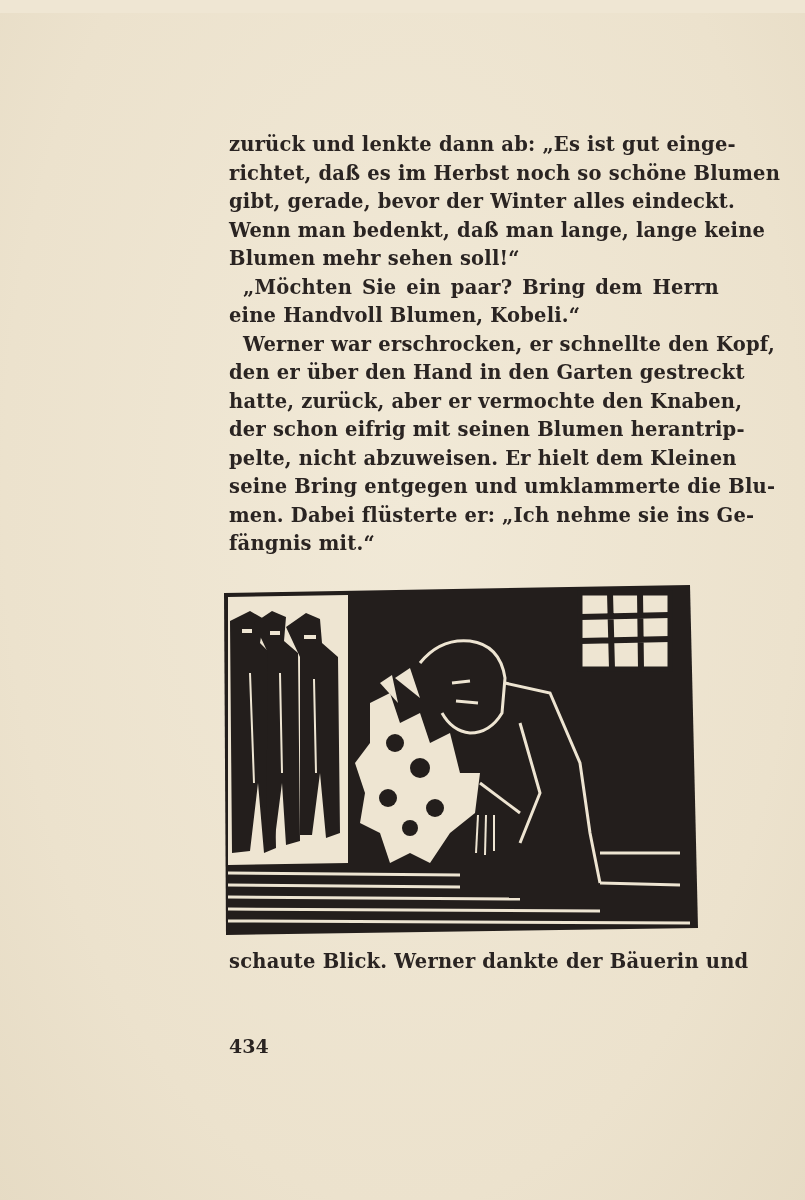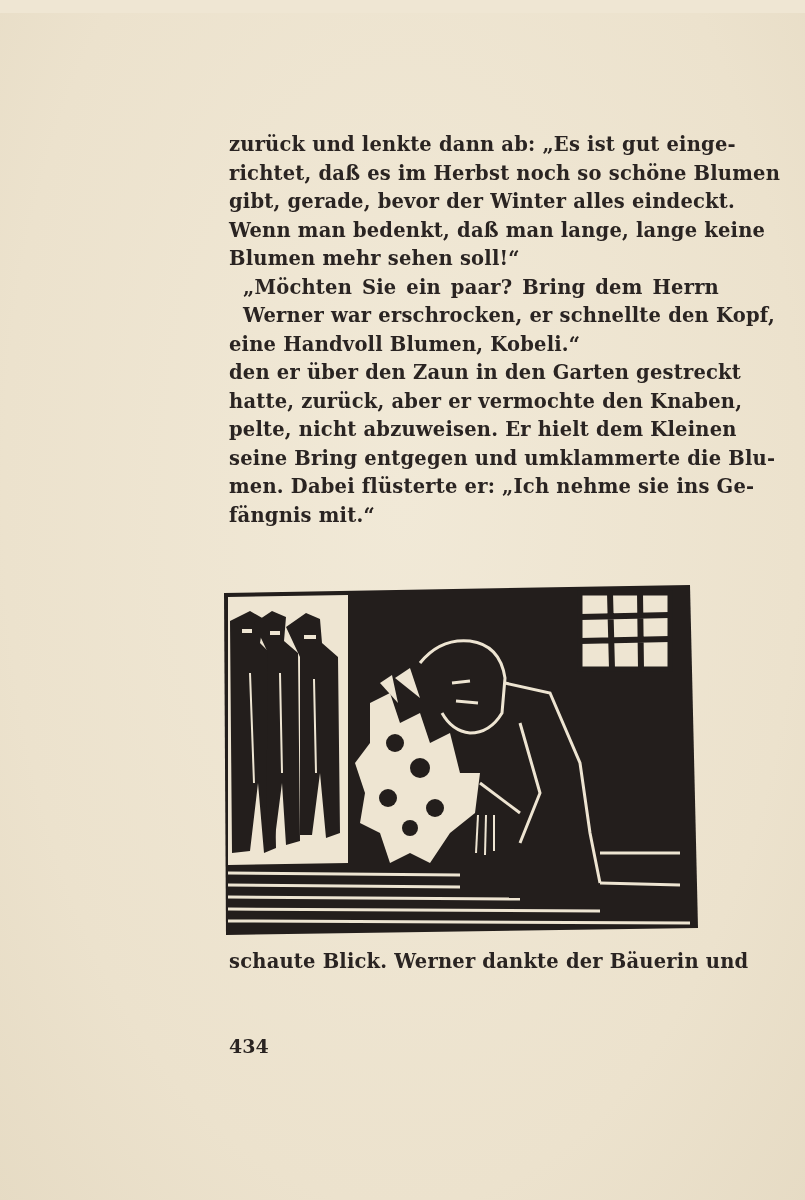--- a/index.html
+++ b/index.html
@@ -21,24 +21,25 @@
 
 <div class="page">
 
   <div class="text" id="block1">
     <div class="line">zurück und lenkte dann ab: „Es ist gut einge-</div>
     <div class="line">richtet, daß es im Herbst noch so schöne Blumen</div>
     <div class="line">gibt, gerade, bevor der Winter alles eindeckt.</div>
     <div class="line">Wenn man bedenkt, daß man lange, lange keine</div>
     <div class="line last">Blumen mehr sehen soll!“</div>
     <div class="line indent">„Möchten Sie ein paar? Bring dem Herrn</div>
+    <div class="line last">eine Handvoll Blumen, Kobeli.“</div>
     <div class="line indent">Werner war erschrocken, er schnellte den Kopf,</div>
-    <div class="line last">eine Handvoll Blumen, Kobeli.“</div>
-    <div class="line">den er über den Zaun in den Garten gestreckt</div>
+    <div class="line">den er über den Hand in den Garten gestreckt</div>
     <div class="line">hatte, zurück, aber er vermochte den Knaben,</div>
+    <div class="line">der schon eifrig mit seinen Blumen herantrip-</div>
     <div class="line">pelte, nicht abzuweisen. Er hielt dem Kleinen</div>
     <div class="line">seine Bring entgegen und umklammerte die Blu-</div>
     <div class="line">men. Dabei flüsterte er: „Ich nehme sie ins Ge-</div>
     <div class="line last">fängnis mit.“</div>
   </div>
 
   <svg class="woodcut" viewBox="0 0 483 355">
 
     <path d="M4,10 L470,2 L478,345 L6,352 Z" fill="#231e1c"></path>
 

